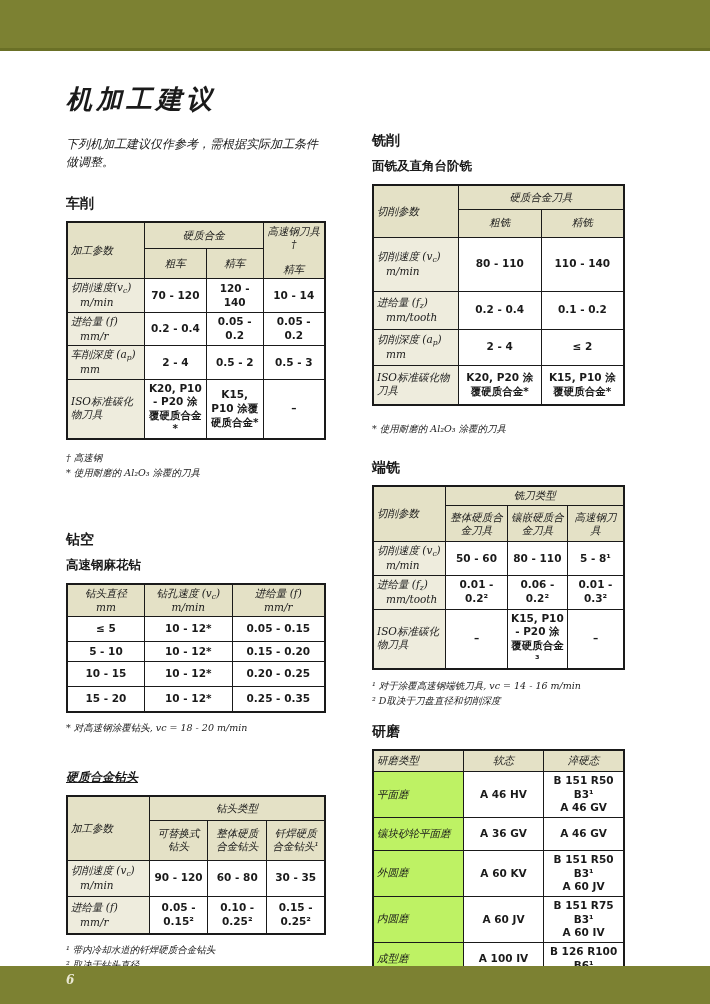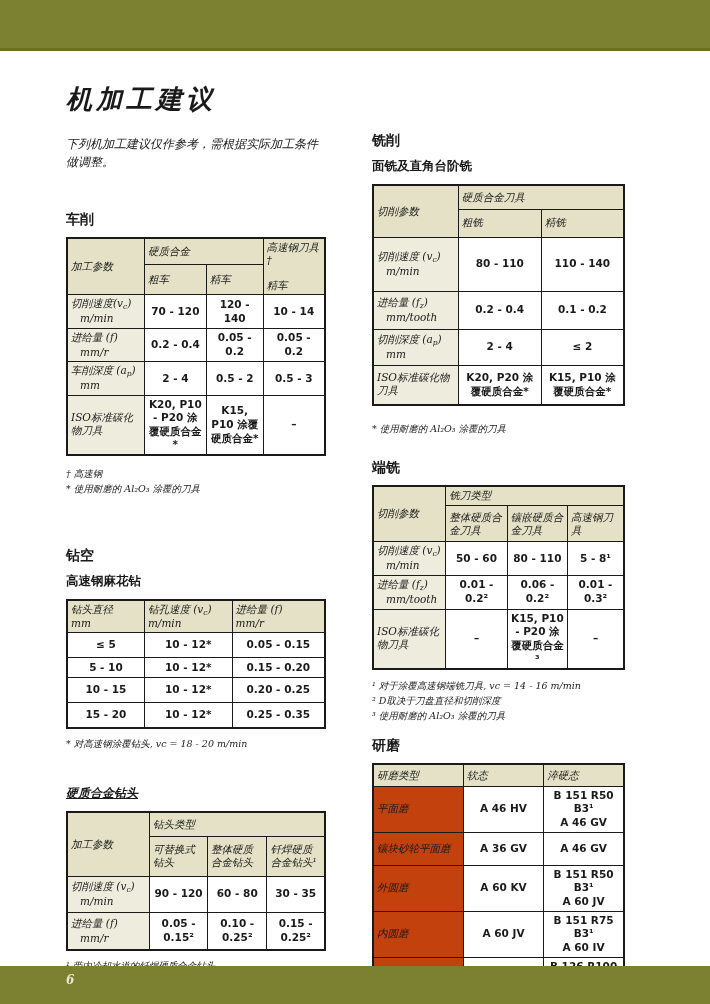--- a/index.html
+++ b/index.html
@@ -6,36 +6,36 @@
   .page{position:relative;width:710px;height:1004px;background:#ffffff;overflow:hidden;
         font-family:"DejaVu Serif",serif;color:#1a1a1a;}
   .topbar{position:absolute;top:0;left:0;width:710px;height:48px;background:#7c8132;
           border-bottom:3px solid #6a7026;}
   .botbar{position:absolute;top:966px;left:0;width:710px;height:38px;background:#7c8132;}
   .pagenum{position:absolute;left:66px;top:7px;color:#eae8d3;font-style:italic;font-weight:bold;
            font-size:12px;}
   .col-left{position:absolute;left:66px;top:82px;width:260px;}
   .col-right{position:absolute;left:372px;top:124px;width:253px;}
   .h1{font-size:26px;font-weight:bold;font-style:italic;letter-spacing:4px;margin:0 0 18px 0;}
-  .body-text{font-size:12px;font-style:italic;line-height:1.5;margin:0 0 40px 0;}
+  .body-text{font-size:12px;font-style:italic;line-height:1.5;margin:0 0 24px 0;}
   .status{font-size:11.5px;font-style:italic;margin:0 0 20px 0;}
   .status .bold-val{font-family:"DejaVu Sans",sans-serif;font-style:normal;font-weight:bold;}
   .h2{font-family:Liberation Serif, serif;font-style:normal;font-weight:bold;font-size:14px;margin:8px 0 8px 0;}
   .h3{font-family:"DejaVu Sans",sans-serif;font-style:normal;font-weight:bold;font-size:12.5px;margin:0 0 9px 0;}
   .h3i{font-style:italic;font-weight:bold;font-size:12px;margin:0 0 9px 0;text-decoration:underline;}
   .mt-sec{margin-top:50px;}
   .mt-sec2{margin-top:34px;}
   .mt-sec3{margin-top:22px;}
   .mt-sec4{margin-top:14px;}
   .tbl{border-collapse:collapse;width:100%;border:2px solid #1a1a1a;table-layout:fixed;}
   .tbl td{border:1px solid #1a1a1a;padding:2px 3px;vertical-align:middle;}
   .hdr{background:#e4e1c6;font-style:italic;font-size:10.5px;line-height:1.25;}
   .param{background:#eeecdd;font-style:italic;font-size:10.5px;line-height:1.3;padding-left:5px;}
-  .white-lbl{background:#c2410c;font-style:italic;font-size:10.5px;padding-left:6px;}
-  .ctr{}
+  .white-lbl{background:#bef264;font-style:italic;font-size:10.5px;padding-left:6px;}
+  .ctr{text-align:center;}
   .lft{padding-left:6px;}
   .val{font-family:"DejaVu Sans",sans-serif;font-style:normal;font-weight:bold;font-size:10.5px;
        text-align:center;line-height:1.3;}
   .p2{padding-left:9px;}
   .sb{font-size:7.5px;vertical-align:-2px;}
   .subcol{margin-top:12px;}
   .nb-b{border-bottom:none;}
   .nb-t{border-top:none;}
   .open{border-top:none;border-bottom:none;}
   .fnote{font-size:9.5px;font-style:italic;line-height:1.55;margin:11px 0 0 0;}
@@ -315,21 +315,20 @@
         <td class="val">–</td>
         <td class="val">K15, P10 - P20 涂覆硬质合金³</td>
         <td class="val">–</td>
       </tr>
     </tbody>
       </table>
 
     <div class="fnote" style="margin-top:9px">
       <div>¹ 对于涂覆高速钢端铣刀具, vc = 14 - 16 m/min</div>
       <div>² D取决于刀盘直径和切削深度</div>
-      <div>³ 使用耐磨的 Al₂O₃ 涂覆的刀具</div>
     </div>
 
     <div class="h2 mt-sec4">研磨</div>
 
     <table class="tbl">
       <colgroup>
           <col style="width:36%">
           <col style="width:32%">
           <col style="width:32%">
         </colgroup>

